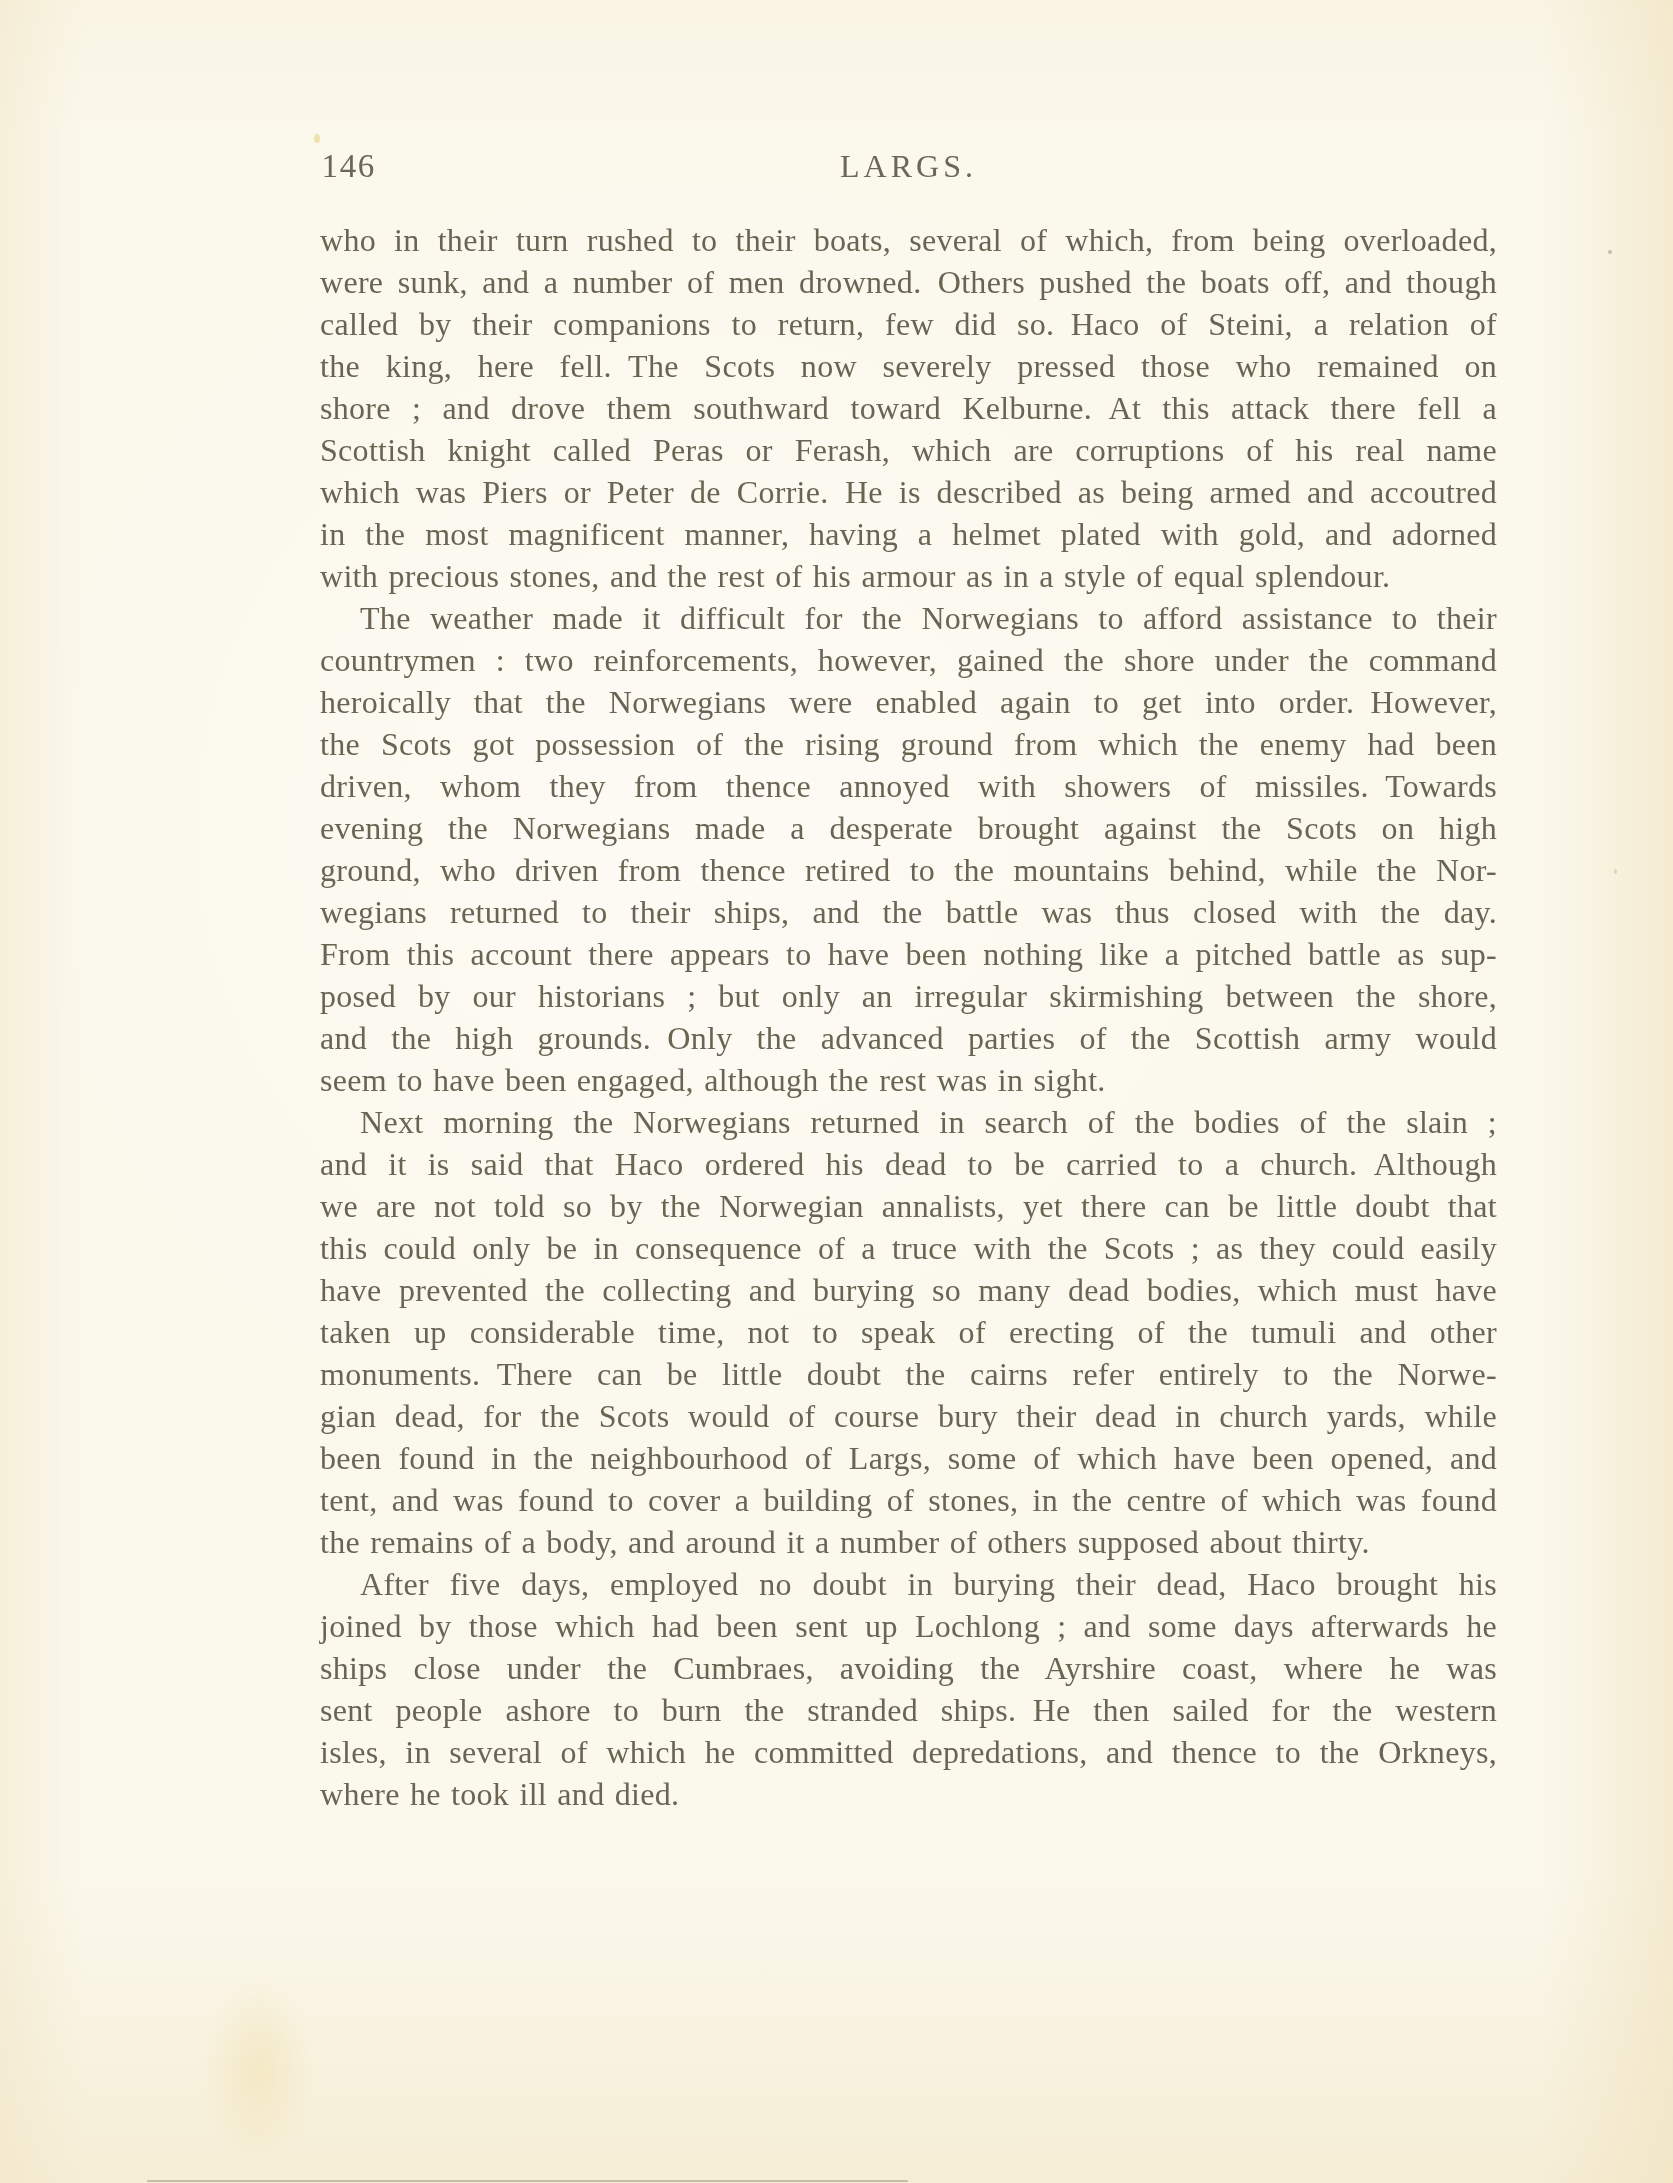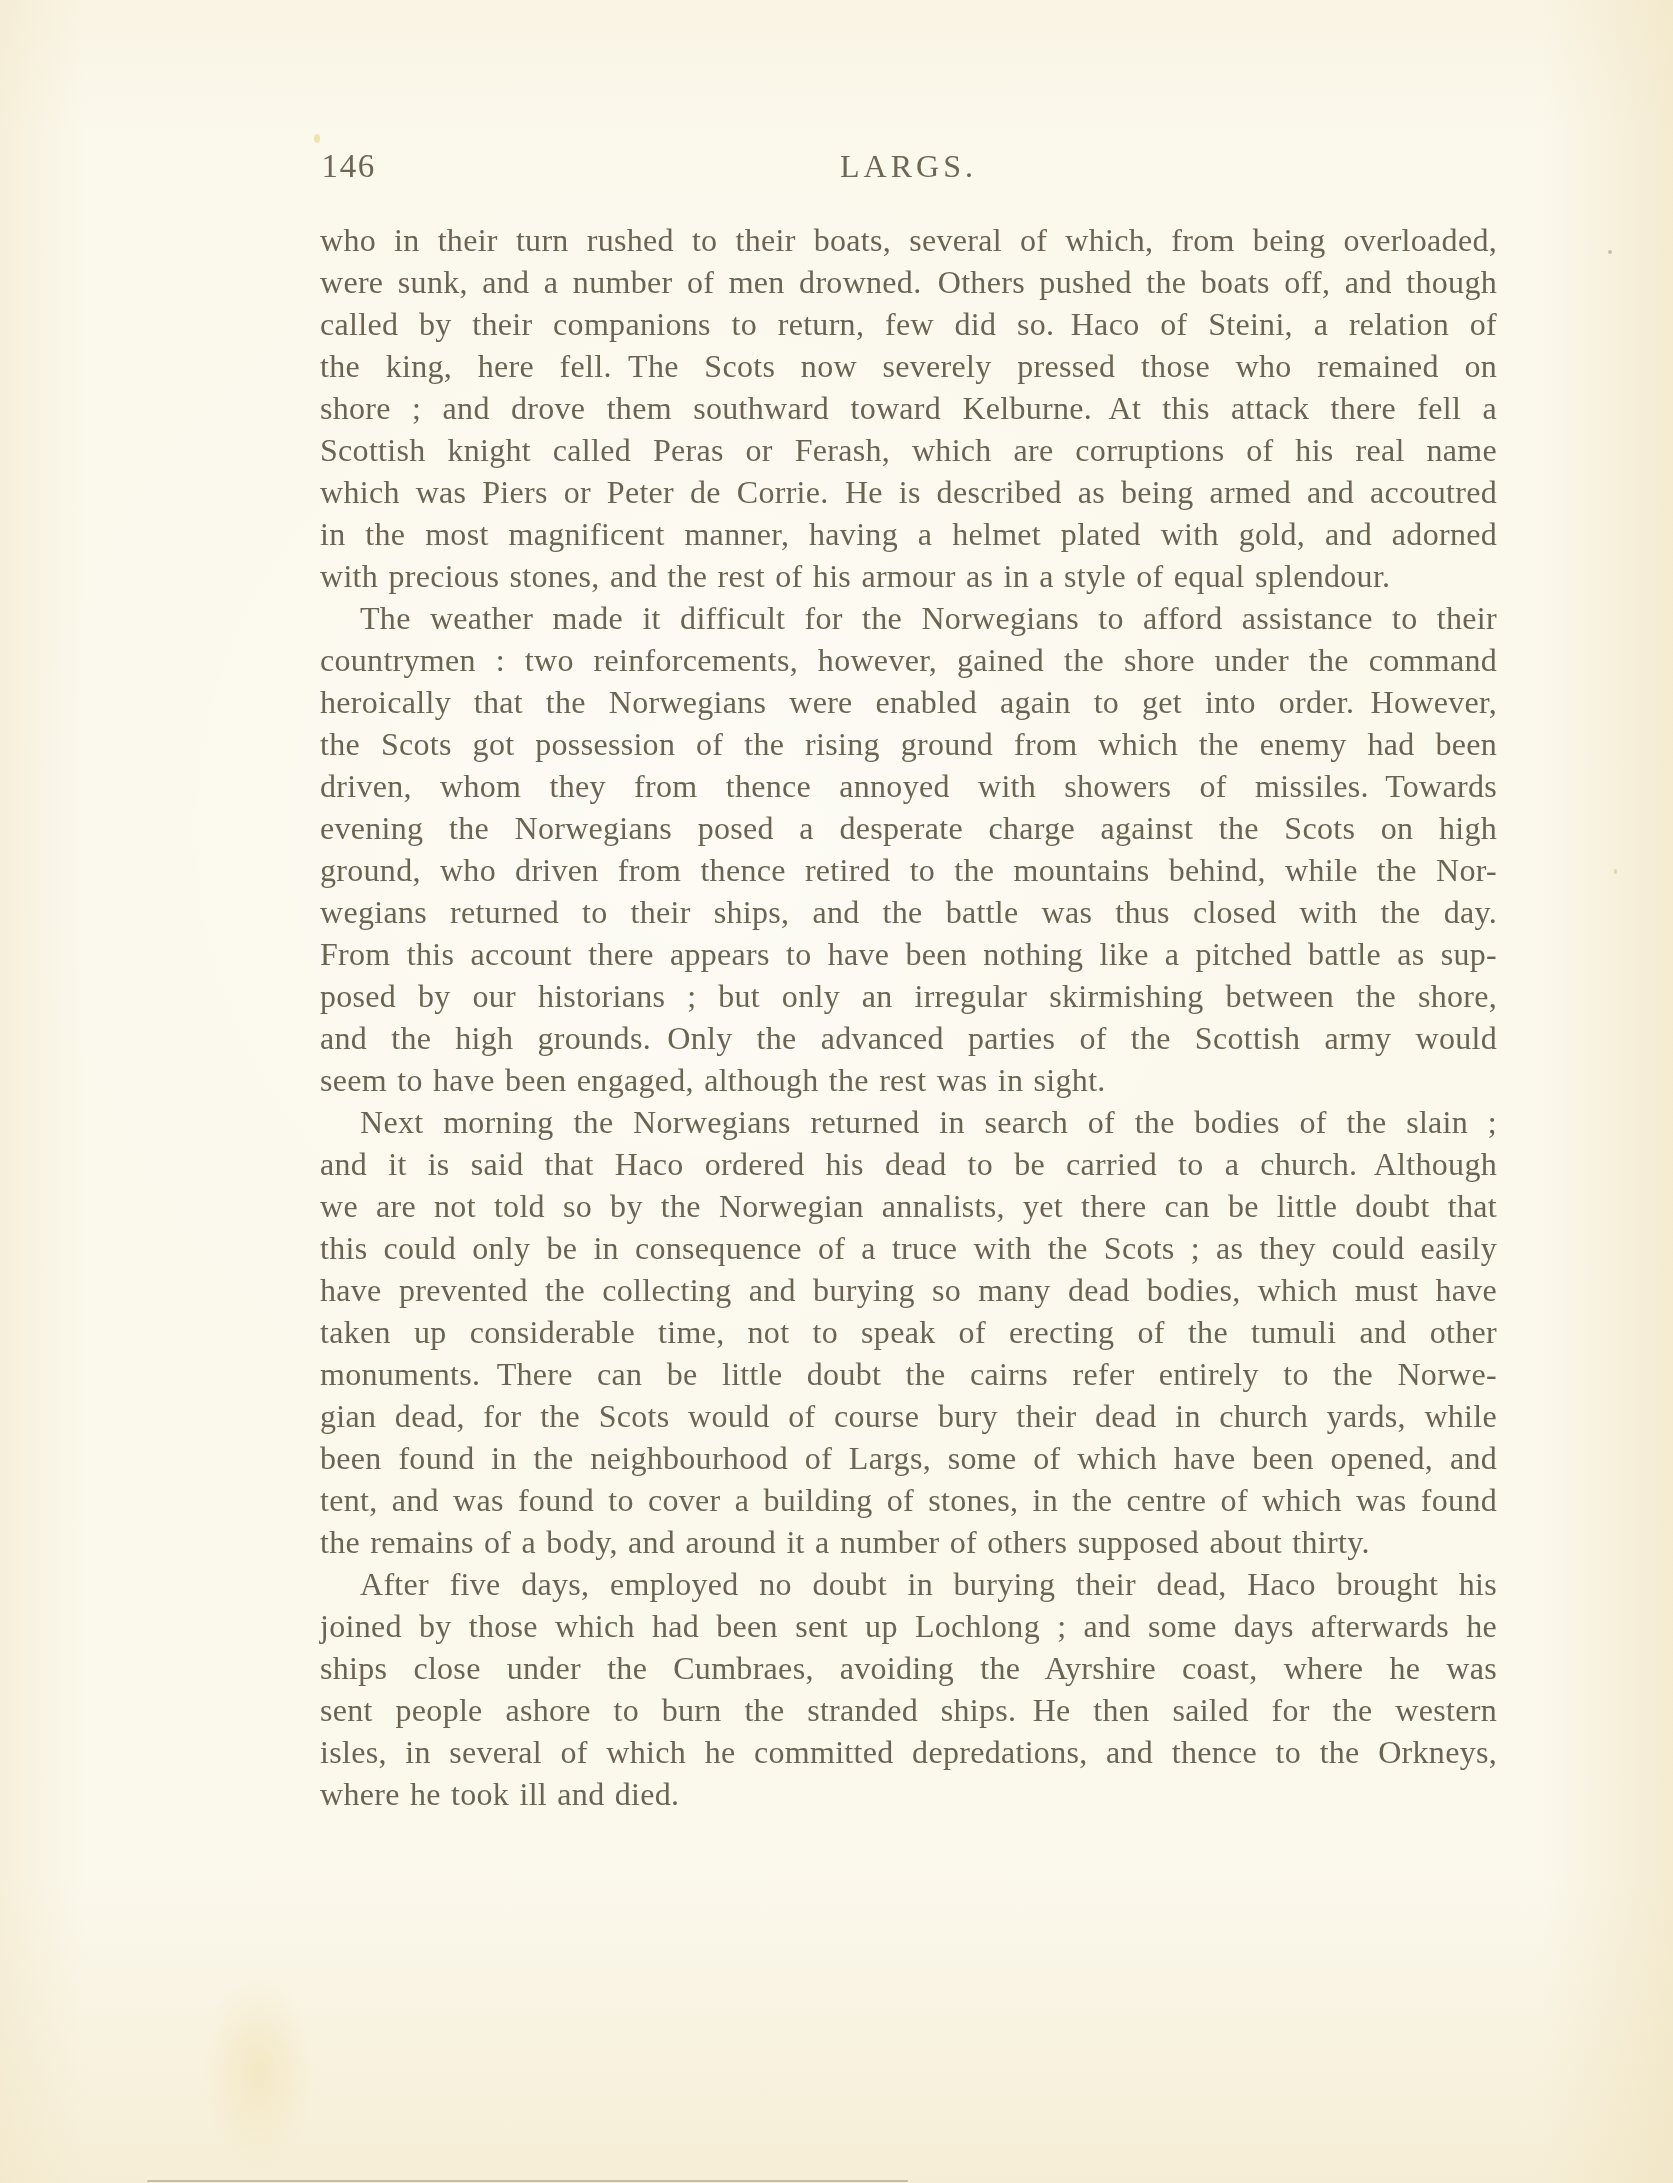--- a/index.html
+++ b/index.html
@@ -111,21 +111,21 @@
       <div class="line just">shore ; and drove them southward toward Kelburne. At this attack there fell a</div>
       <div class="line just">Scottish knight called Peras or Ferash, which are corruptions of his real name</div>
       <div class="line just">which was Piers or Peter de Corrie. He is described as being armed and accoutred</div>
       <div class="line just">in the most magnificent manner, having a helmet plated with gold, and adorned</div>
       <div class="line">with precious stones, and the rest of his armour as in a style of equal splendour.</div>
       <div class="line just indent">The weather made it difficult for the Norwegians to afford assistance to their</div>
       <div class="line just">countrymen : two reinforcements, however, gained the shore under the command</div>
       <div class="line just">heroically that the Norwegians were enabled again to get into order. However,</div>
       <div class="line just">the Scots got possession of the rising ground from which the enemy had been</div>
       <div class="line just">driven, whom they from thence annoyed with showers of missiles. Towards</div>
-      <div class="line just">evening the Norwegians posed a desperate charge against the Scots on high</div>
+      <div class="line just">evening the Norwegians made a desperate brought against the Scots on high</div>
       <div class="line just">ground, who driven from thence retired to the mountains behind, while the Nor-</div>
       <div class="line just">wegians returned to their ships, and the battle was thus closed with the day.</div>
       <div class="line just">From this account there appears to have been nothing like a pitched battle as sup-</div>
       <div class="line just">posed by our historians ; but only an irregular skirmishing between the shore,</div>
       <div class="line just">and the high grounds. Only the advanced parties of the Scottish army would</div>
       <div class="line">seem to have been engaged, although the rest was in sight.</div>
       <div class="line just indent">Next morning the Norwegians returned in search of the bodies of the slain ;</div>
       <div class="line just">and it is said that Haco ordered his dead to be carried to a church. Although</div>
       <div class="line just">we are not told so by the Norwegian annalists, yet there can be little doubt that</div>
       <div class="line just">this could only be in consequence of a truce with the Scots ; as they could easily</div>

